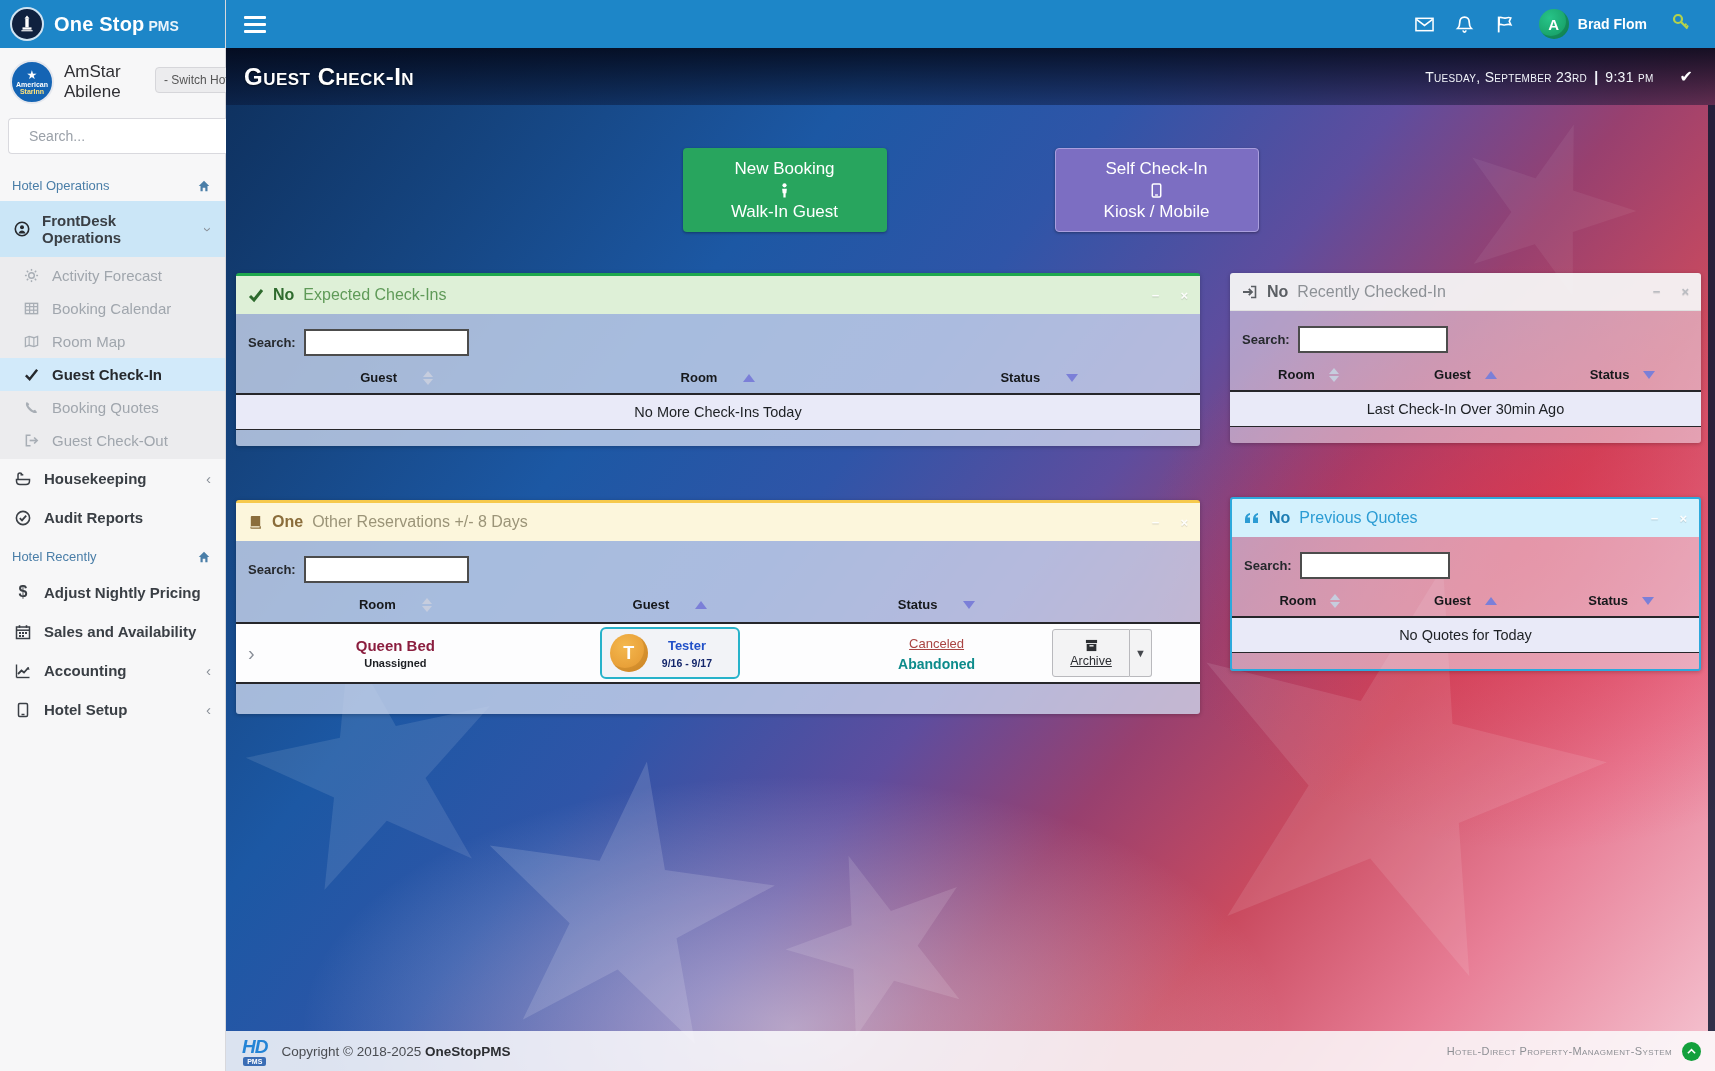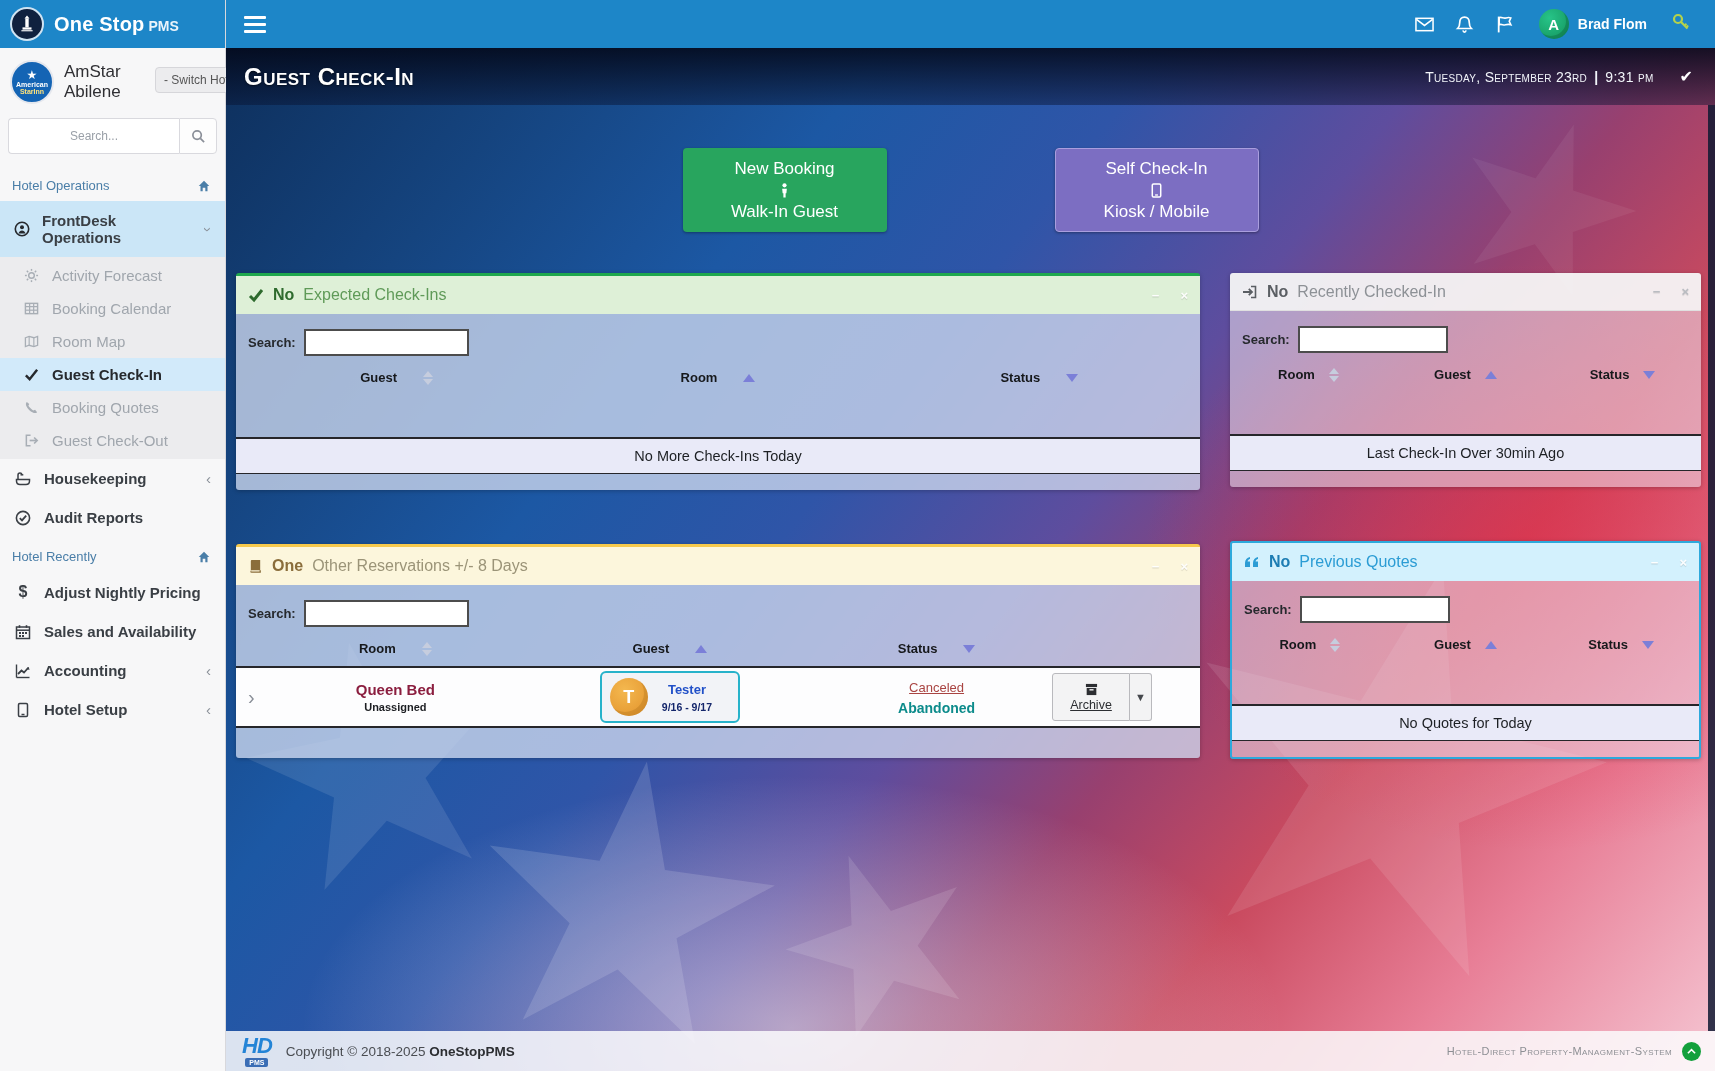--- a/index.html
+++ b/index.html
@@ -21,21 +21,21 @@
   .hotel-block { padding:12px 10px 4px 10px; display:flex; gap:10px; }
   .hotel-logo { width:44px; height:44px; border-radius:50%; background:#1464b4; border:2px solid #e4e7ee; color:#fff; display:flex; flex-direction:column; align-items:center; justify-content:center; line-height:1; flex:0 0 44px; }
   .hotel-logo .star { color:#fff; font-size:12px; }
   .hotel-logo .l1 { font-size:7px; font-weight:bold; }
   .hotel-logo .l2 { font-size:7px; font-weight:bold; color:#ffe27a; }
   .hotel-head { flex:1; display:flex; flex-direction:row; align-items:flex-start; }
   .hotel-name { font-size:17px; color:#2f2f33; margin-top:2px; }
   .switch-select { margin-top:7px; width:152px; height:26px; font-size:12px; color:#555; background:#ececee; border:1px solid #d6d6da; border-radius:4px; text-align:center; font-family:inherit; }
 
   .search-row { display:flex; padding:10px 8px 12px 8px; }
-  .search-input { flex:1; height:36px; border:1px solid #d9d9de; border-right:none; border-radius:4px 0 0 4px; padding:0 6px; font-size:12px; color:#444; background:#fff; font-family:inherit;text-align:center; }
+  .search-input { flex:1; height:36px; border:1px solid #d9d9de; border-right:none; border-radius:4px 0 0 4px; padding:0 20px; font-size:14px; color:#444; background:#fff; font-family:inherit; }
   .search-input::placeholder { color:#9aa0a8; }
   .search-btn { width:38px; height:36px; background:#fdfdfd; border:1px solid #d9d9de; border-radius:0 4px 4px 0; display:flex; align-items:center; justify-content:center; cursor:pointer; }
 
   .section-head { display:flex; align-items:center; justify-content:space-between; padding:12px 14px 8px 12px; color:#4a7ea8; font-size:13px; }
   .section-head svg { width:14px; height:14px; }
 
   .nav-item { display:flex; align-items:center; gap:12px; padding:11px 14px; font-size:15px; font-weight:bold; color:#3a3f45; cursor:pointer; }
   .nav-item .mi { width:18px; display:flex; justify-content:center; color:#3a3f45; }
   .nav-item .spacer { flex:1; }
   .nav-item .chev { color:#8a9098; font-size:15px; font-weight:normal; }
@@ -116,21 +116,21 @@
 
   .thead { display:flex; align-items:center; padding:4px 0 8px 0; }
   .th { flex:1; display:flex; align-items:center; justify-content:center; gap:26px; font-size:13px; font-weight:bold; color:#16181b; cursor:pointer; }
   .tri-up { width:0; height:0; border-left:6px solid transparent; border-right:6px solid transparent; border-bottom:8px solid #7b7fd8; }
   .tri-down { width:0; height:0; border-left:6px solid transparent; border-right:6px solid transparent; border-top:8px solid #7b7fd8; }
   .tri-none { display:flex; flex-direction:column; gap:2px; }
   .tri-none i { display:block; width:0; height:0; border-left:5px solid transparent; border-right:5px solid transparent; }
   .tri-none i.u { border-bottom:6px solid #c6cdde; }
   .tri-none i.d { border-top:6px solid #c6cdde; }
 
-  .empty-row { background:#e9eaf8; border-top:2px solid #26262a; border-bottom:1px solid #26262a; height:37px; display:flex; align-items:center; justify-content:center; font-size:14.5px; color:#1d2024;margin-top:44px; }
+  .empty-row { background:#e9eaf8; border-top:2px solid #26262a; border-bottom:1px solid #26262a; height:37px; display:flex; align-items:center; justify-content:center; font-size:14.5px; color:#1d2024; }
 
   
   .res-head { display:grid; grid-template-columns:36px 1.55fr 1.9fr 1.45fr 148px; align-items:center; padding:4px 0 10px 0; }
   .res-head .th { justify-content:center; }
   .res-row { background:#fdfdfe; border-top:2px solid #26262a; border-bottom:2px solid #26262a; display:grid; grid-template-columns:36px 1.55fr 1.9fr 1.45fr 148px; align-items:center; min-height:62px; }
   .row-chev { color:#8a8f98; font-size:20px; padding-left:12px; cursor:pointer; }
   .cell-room { text-align:center; }
   .room-type { color:#8b1e3f; font-weight:bold; font-size:15px; }
   .room-sub { color:#1c1e22; font-weight:bold; font-size:11px; margin-top:3px; }
   .guest-box { justify-self:center; display:flex; align-items:center; gap:14px; border:2px solid #27b2ca; border-radius:6px; background:#f2f3f7; padding:5px 26px 5px 8px; cursor:pointer; }
@@ -143,21 +143,21 @@
   .st-abandoned { color:#0c8b8b; font-weight:bold; font-size:14px; margin-top:4px; }
   .archive-wrap { display:flex; justify-self:start; }
   .archive-btn { display:flex; flex-direction:column; align-items:center; justify-content:center; gap:2px; width:78px; height:48px; background:#f3f3f4; border:1px solid #b9b9bd; border-radius:3px 0 0 3px; font-size:12.5px; color:#2c2e32; cursor:pointer; font-family:inherit;text-decoration:underline; }
   .archive-caret { width:22px; height:48px; background:#f3f3f4; border:1px solid #b9b9bd; border-left:none; border-radius:0 3px 3px 0; display:flex; align-items:center; justify-content:center; color:#44474c; font-size:11px; cursor:pointer; }
 
   .gap-row { height:54px; }
 
   
   .footer { position:absolute; left:0; right:0; bottom:0; z-index:6; height:40px; background:rgba(252,252,253,.85); display:flex; align-items:center; padding:0 14px 0 16px; }
   .hd-logo { display:flex; flex-direction:column; align-items:center; line-height:1; margin-right:14px; cursor:pointer; }
-  .hd-main { font-size:22px; font-weight:bold; color:#2484d6; letter-spacing:-1px; font-style:italic; }
+  .hd-main { font-size:19px; font-weight:bold; color:#2484d6; letter-spacing:-1px; font-style:italic; }
   .hd-sub { font-size:7px; font-weight:bold; color:#fff; background:#3a6db5; border-radius:2px; padding:1px 4px; margin-top:1px; }
   .copyright { font-size:13.5px; color:#4a4d52; }
   .copyright b { color:#2c2e32; }
   .footer .spacer { flex:1; }
   .footer-right { font-size:11px; color:#8d8f94; font-variant:small-caps; letter-spacing:.4px; margin-right:10px; }
   .to-top { width:19px; height:19px; border-radius:50%; background:#13a03c; color:#fff; display:flex; align-items:center; justify-content:center; cursor:pointer; }
   .to-top svg { width:9px; height:9px; }
 
   .scroll-strip { position:absolute; top:105px; bottom:40px; right:0; width:7px; background:rgba(14,25,50,.85); z-index:7; }
 </style>

